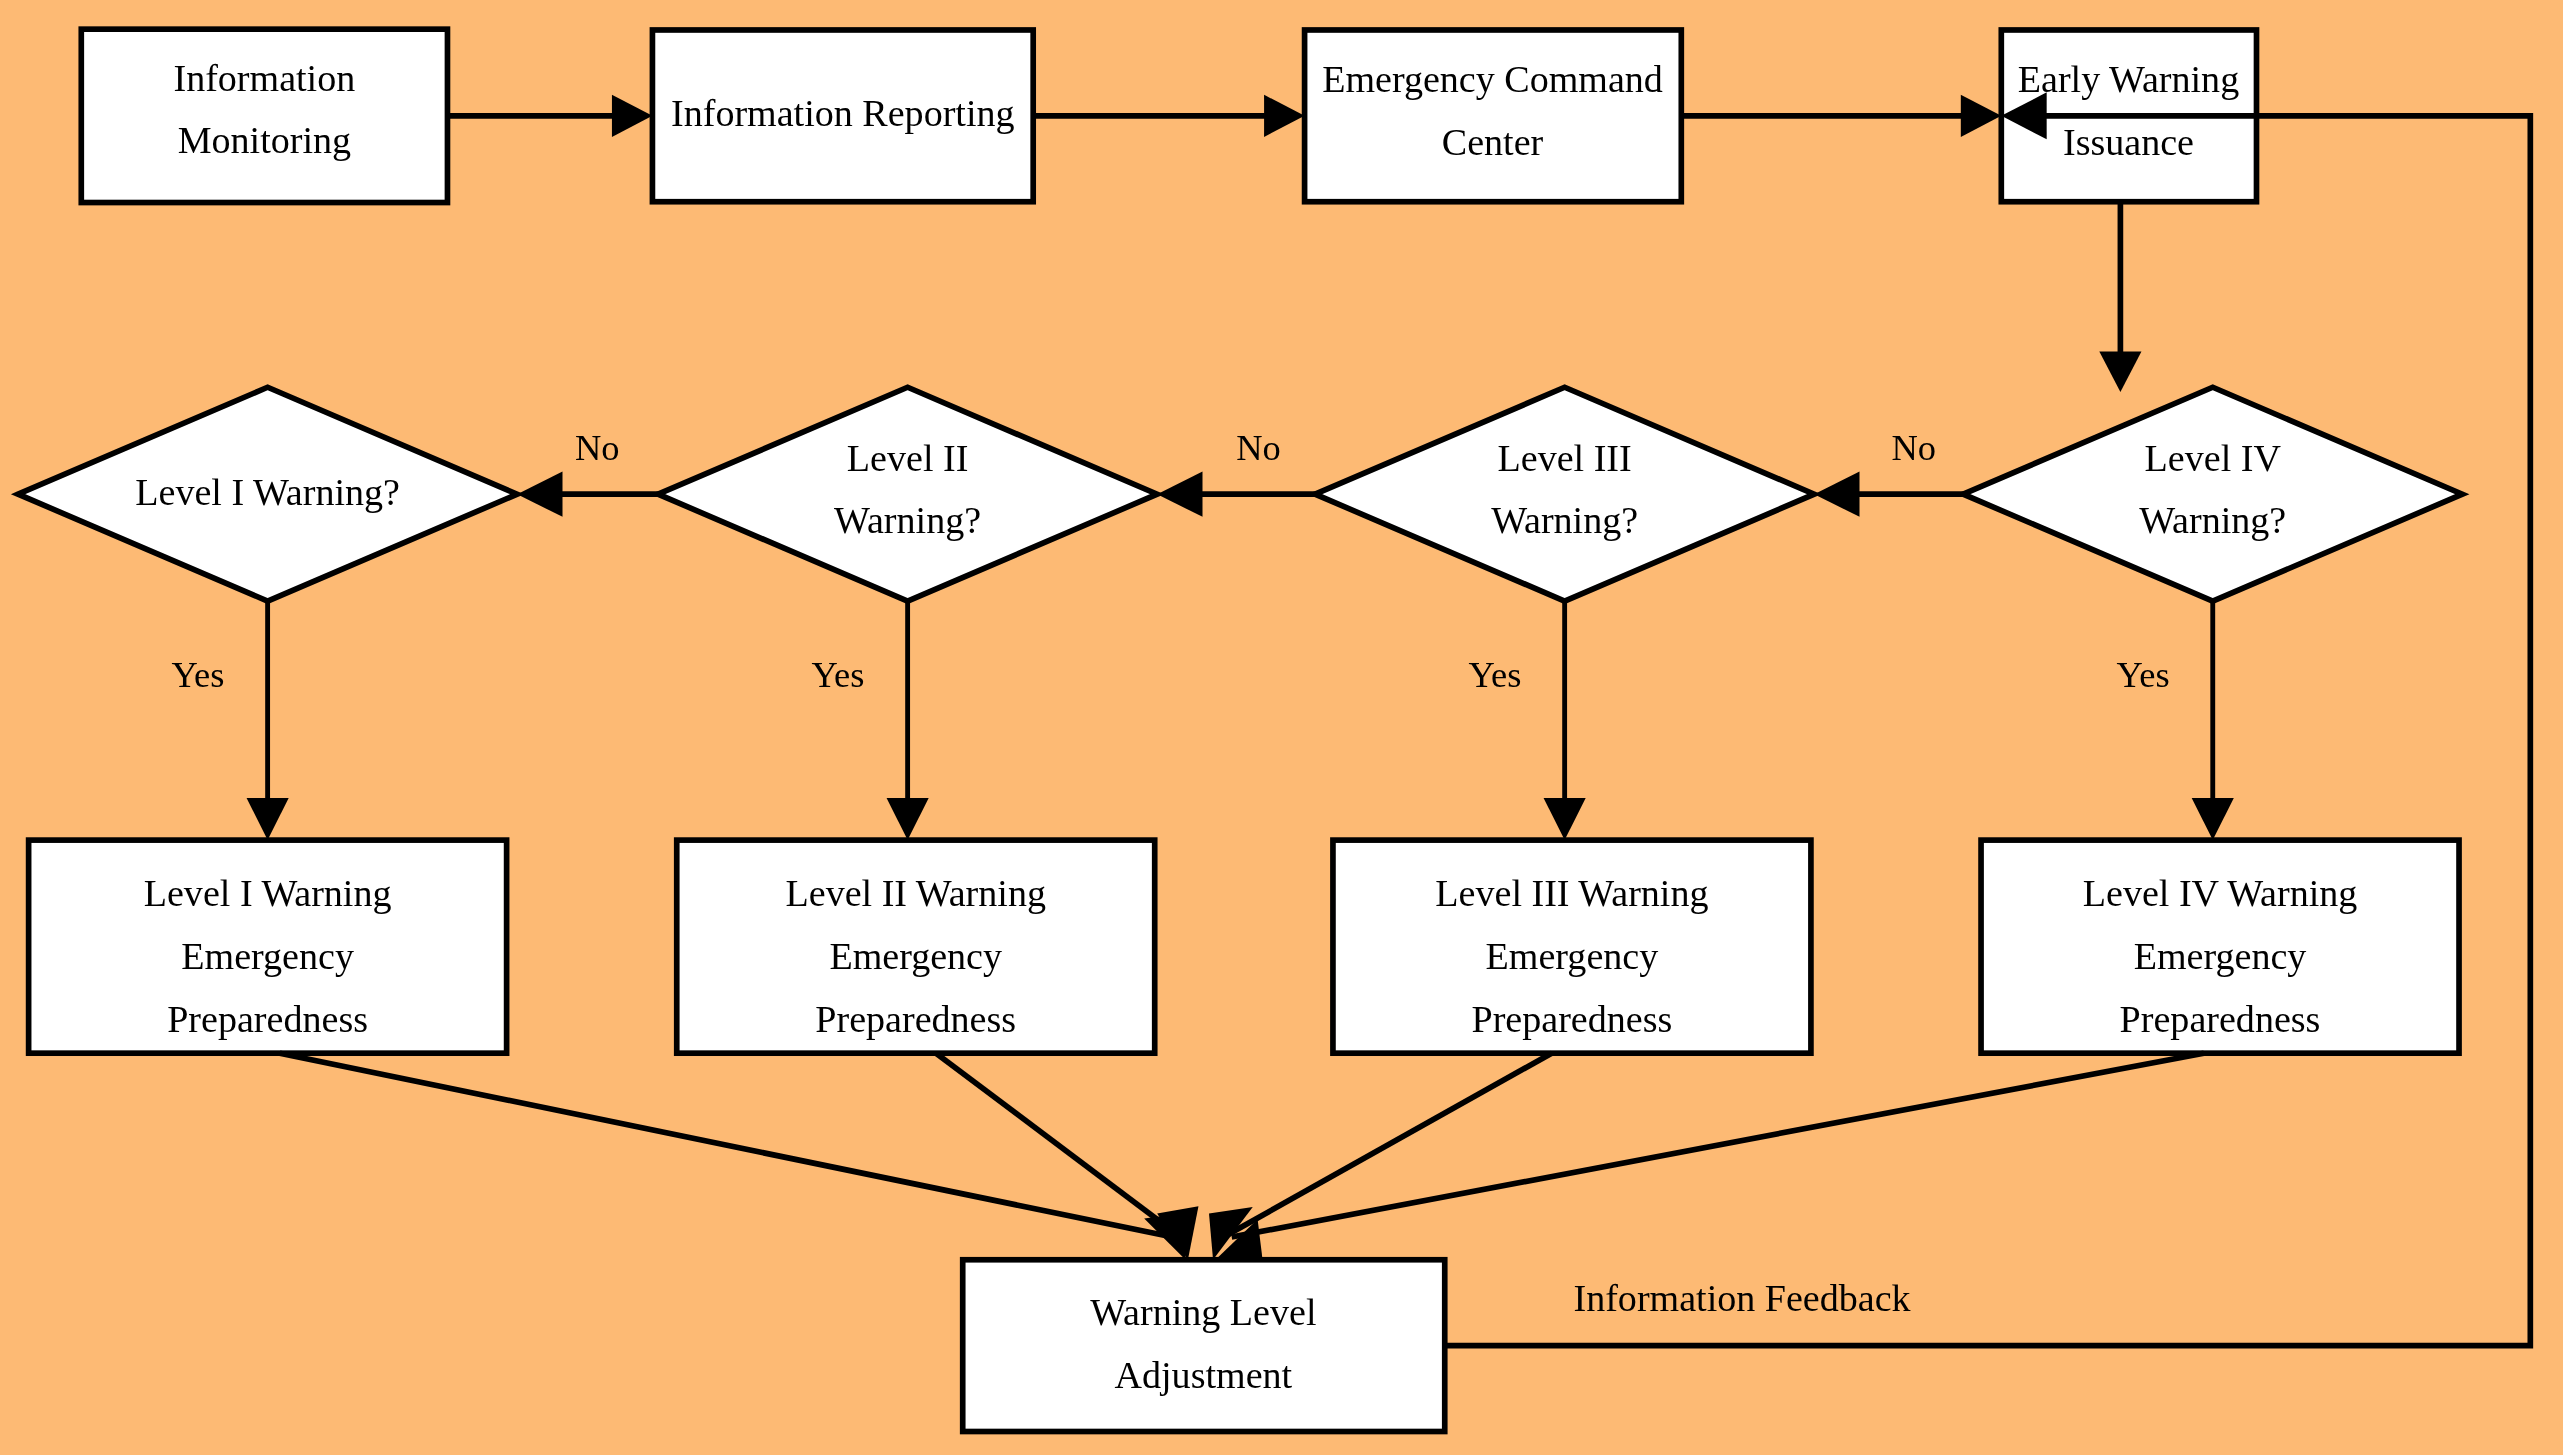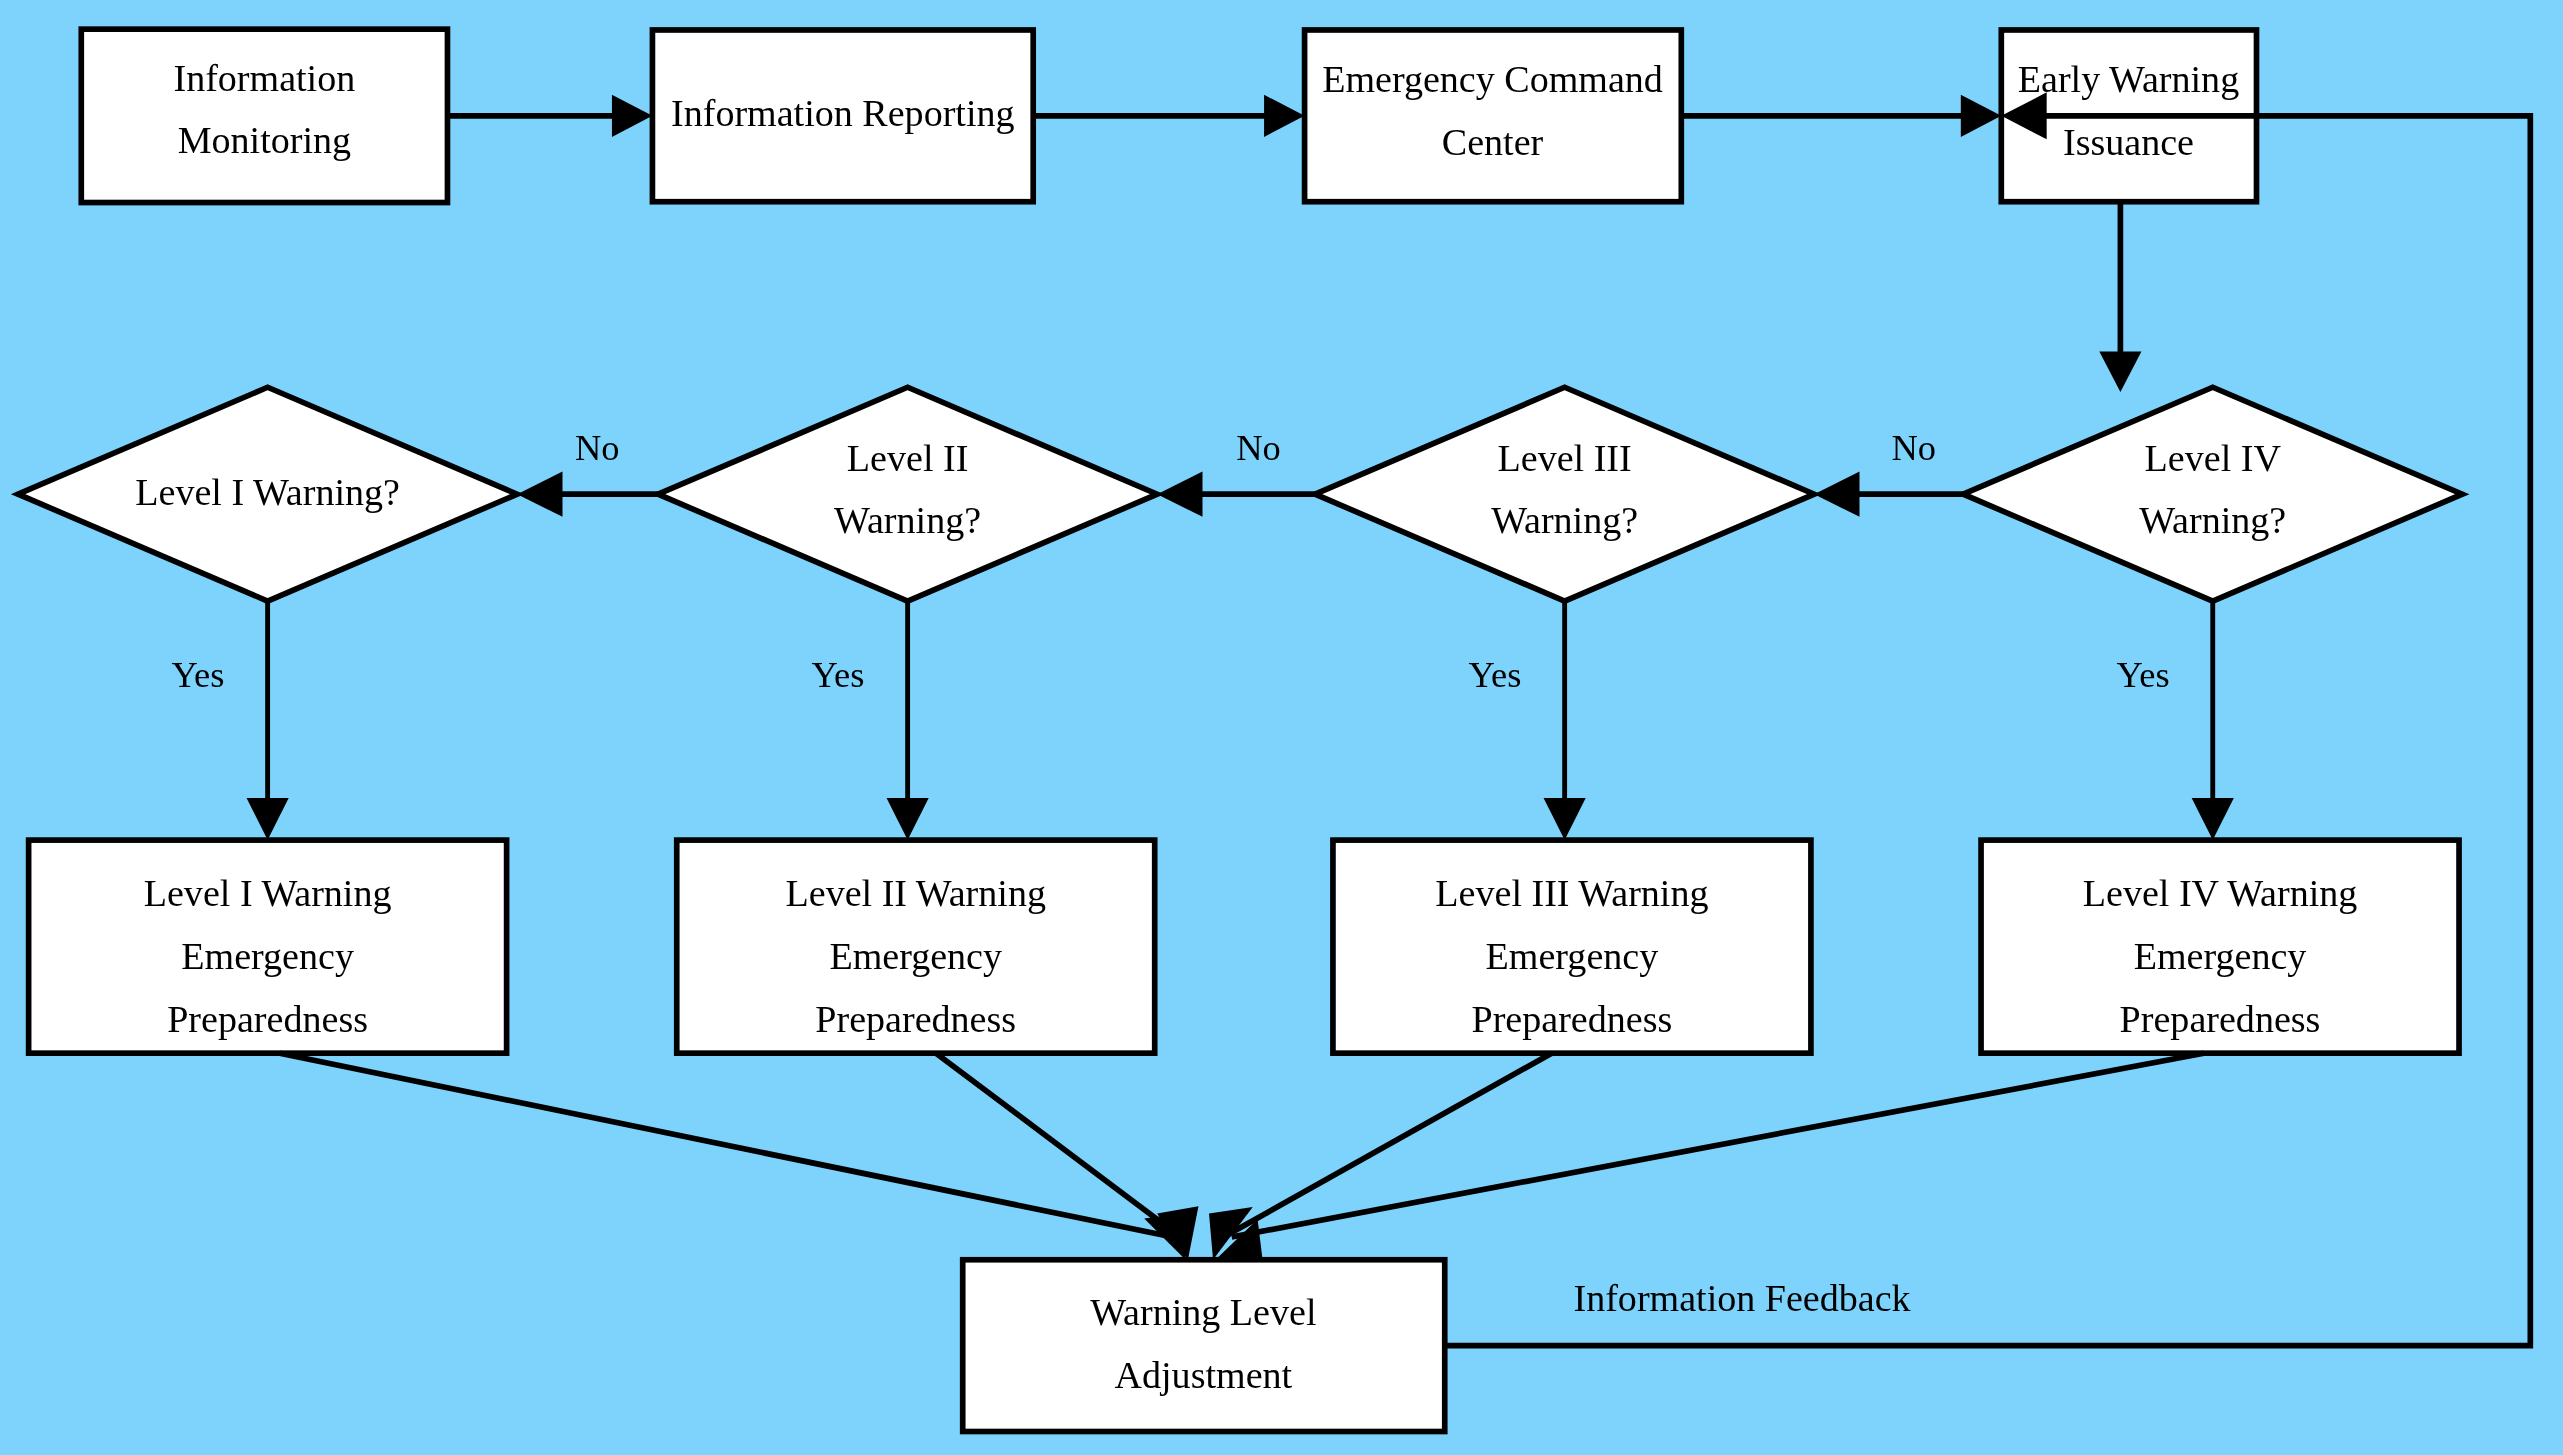--- a/index.html
+++ b/index.html
@@ -4,21 +4,21 @@
 <style>
   html, body {
     margin: 0;
     padding: 0;
     background: #ffffff;
   }
   #canvas-wrap {
     position: relative;
     width: 2563px;
     height: 1455px;
-    background: #7dd3fc;
+    background: #fdba74;
     overflow: hidden;
   }
   svg.flow {
     position: absolute;
     top: 0; left: 0;
     width: 2563px;
     height: 1455px;
   }
   .node-rect {
     fill: #ffffff;

